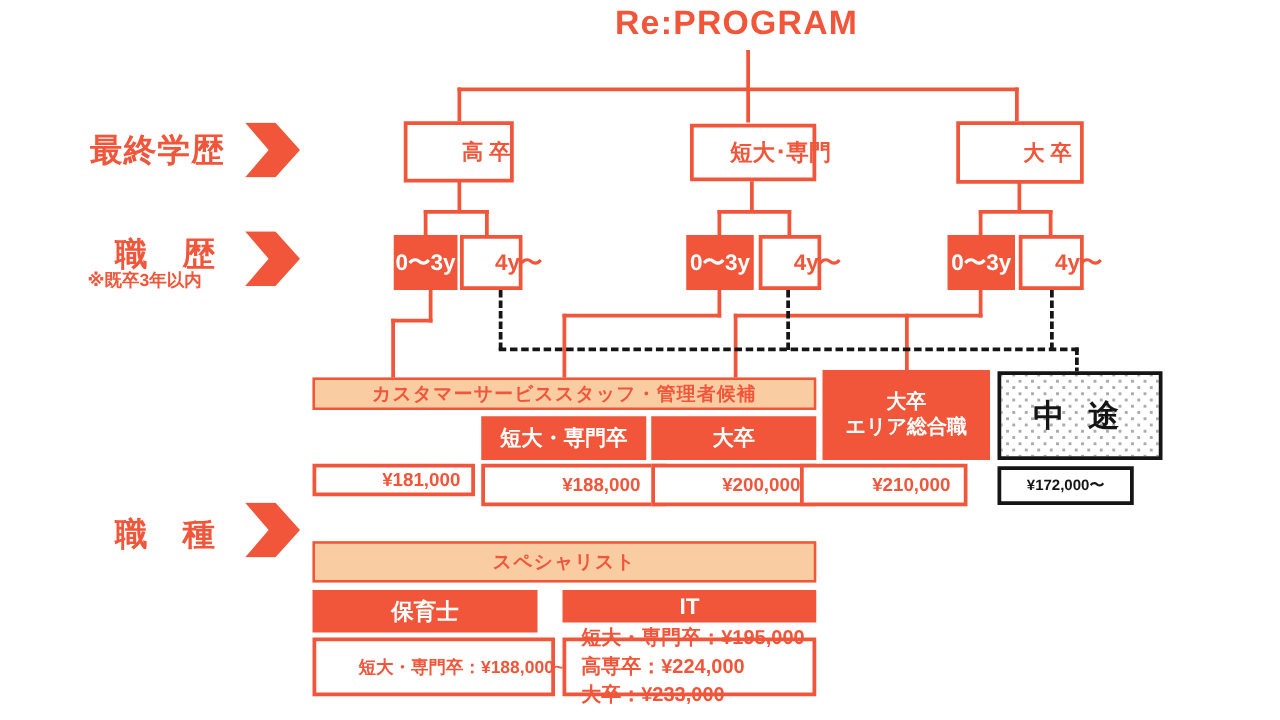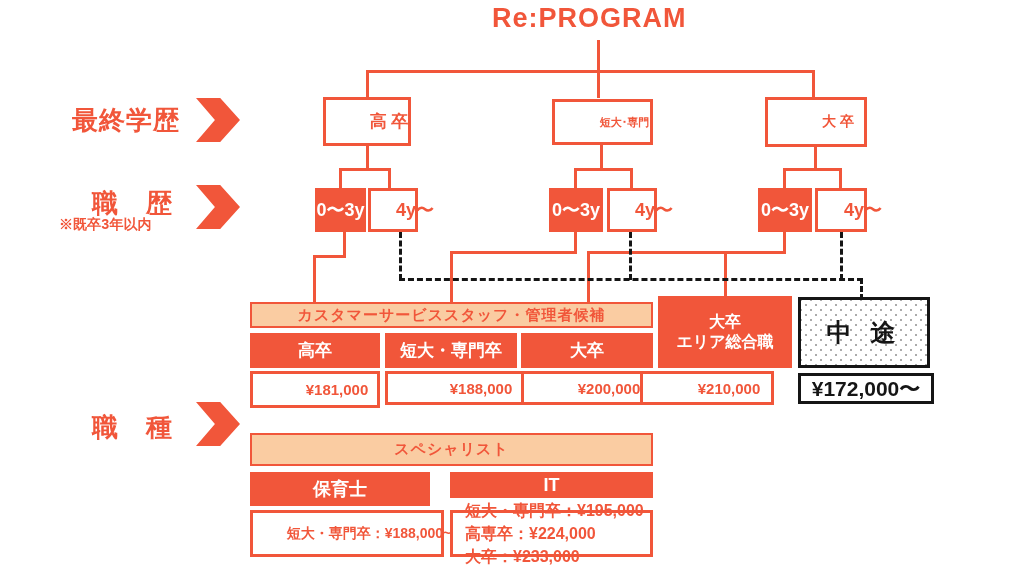--- a/index.html
+++ b/index.html
@@ -49,29 +49,29 @@
   <div class="vl" style="left:597px;top:40px;height:33px;"></div>
   <div class="hl" style="left:366px;top:70px;width:449px;"></div>
   <div class="vl" style="left:366px;top:70px;height:28px;"></div>
   <div class="vl" style="left:597px;top:70px;height:28px;"></div>
   <div class="vl" style="left:812px;top:70px;height:28px;"></div>
 
   <div class="rowlabel" style="left:72px;top:103px;">最終学歴</div>
   <div class="chevron" style="left:196px;top:98px;width:44px;height:44px;"></div>
 
   <div class="rowlabel" style="left:92px;top:186px;">職　歴</div>
-  <div class="note" style="left:59px;top:216px;font-family:Liberation Mono, monospace;">※既卒3年以内</div>
+  <div class="note" style="left:70px;top:216px;">※既卒3年以内</div>
   <div class="chevron" style="left:196px;top:185px;width:44px;height:44px;"></div>
 
   <div class="rowlabel" style="left:92px;top:410px;">職　種</div>
   <div class="chevron" style="left:196px;top:402px;width:44px;height:44px;"></div>
 
   <div class="obox" style="left:323px;top:97px;width:88px;height:49px;font-size:17px;">高 卒</div>
-  <div class="obox" style="left:552px;top:99px;width:101px;height:46px;font-size:11px;">短大･専門</div>
-  <div class="obox" style="left:765px;top:97px;width:102px;height:50px;font-size:14px;">大 卒</div>
+  <div class="obox" style="left:552px;top:99px;width:101px;height:46px;font-size:18px;">短大･専門</div>
+  <div class="obox" style="left:765px;top:97px;width:102px;height:50px;font-size:17px;">大 卒</div>
 
   <div class="vl" style="left:366px;top:145px;height:25px;"></div>
   <div class="hl" style="left:339px;top:168px;width:52px;"></div>
   <div class="vl" style="left:339px;top:168px;height:22px;"></div>
   <div class="vl" style="left:388px;top:168px;height:22px;"></div>
 
   <div class="vl" style="left:600px;top:145px;height:25px;"></div>
   <div class="hl" style="left:574px;top:168px;width:59px;"></div>
   <div class="vl" style="left:574px;top:168px;height:22px;"></div>
   <div class="vl" style="left:630px;top:168px;height:22px;"></div>
@@ -104,36 +104,35 @@
   <div class="vl" style="left:724px;top:251px;height:47px;"></div>
 
   <div class="dv" style="left:399px;top:232px;height:48px;"></div>
   <div class="dv" style="left:629px;top:232px;height:48px;"></div>
   <div class="dv" style="left:840px;top:232px;height:48px;"></div>
   <div class="dh" style="left:399px;top:278px;width:464px;"></div>
   <div class="dv" style="left:860px;top:278px;height:22px;"></div>
 
   <div class="band" style="left:250px;top:302px;width:403px;height:26px;font-size:15px;letter-spacing:1px;">カスタマーサービススタッフ・管理者候補</div>
 
-  <div class="fbox" style="left:250px;top:333px;width:130px;height:35px;font-size:17px;">高卒</div>
   <div class="fbox" style="left:385px;top:333px;width:132px;height:35px;font-size:17px;">短大・専門卒</div>
   <div class="fbox" style="left:521px;top:333px;width:132px;height:35px;font-size:17px;">大卒</div>
 
-  <div class="obox" style="left:250px;top:371px;width:130px;height:37px;font-size:15px;">¥181,000</div>
+  <div class="obox" style="left:250px;top:371px;width:130px;height:26px;font-size:15px;">¥181,000</div>
   <div class="obox" style="left:385px;top:371px;width:148px;height:34px;font-size:15px;">¥188,000</div>
   <div class="obox" style="left:521px;top:371px;width:132px;height:34px;font-size:15px;">¥200,000</div>
 
   <div class="fbox stack" style="left:658px;top:296px;width:134px;height:72px;font-size:16px;">
     <span>大卒</span>
     <span>エリア総合職</span>
   </div>
   <div class="obox" style="left:640px;top:371px;width:134px;height:34px;font-size:15px;">¥210,000</div>
 
   <div class="kbox dots" style="left:798px;top:297px;width:132px;height:71px;font-size:25px;letter-spacing:6px;">中 途</div>
-  <div class="kbox" style="left:798px;top:373px;width:136px;height:31px;font-size:21px;">¥172,000〜</div>
+  <div class="kbox" style="left:798px;top:373px;width:109px;height:31px;font-size:12px;">¥172,000〜</div>
 
   <div class="band" style="left:250px;top:433px;width:403px;height:33px;font-size:15px;letter-spacing:1px;">スペシャリスト</div>
 
   <div class="fbox" style="left:250px;top:472px;width:180px;height:34px;font-size:18px;">保育士</div>
   <div class="fbox" style="left:450px;top:472px;width:203px;height:26px;font-size:18px;">IT</div>
 
   <div class="obox" style="left:250px;top:510px;width:194px;height:47px;font-size:14px;">短大・専門卒：¥188,000~</div>
   <div class="obox sal-lines" style="left:450px;top:510px;width:203px;height:47px;">
     <div>短大・専門卒：¥195,000</div>
     <div>高専卒：¥224,000</div>

